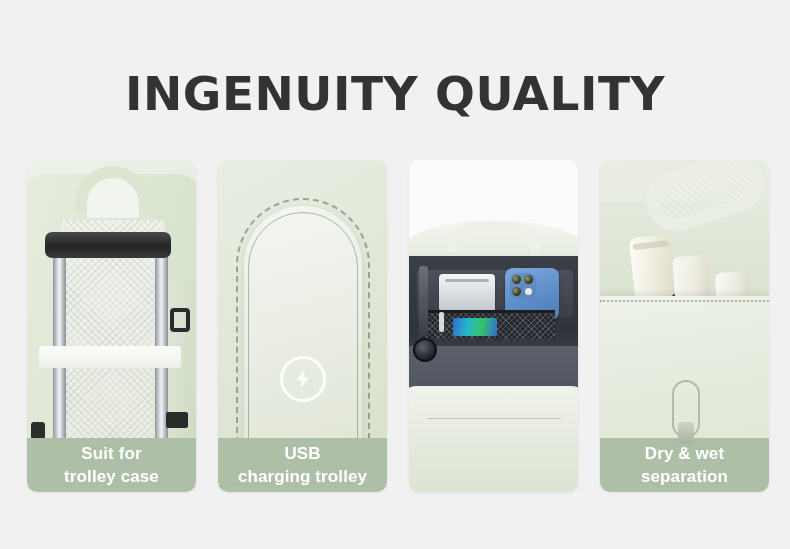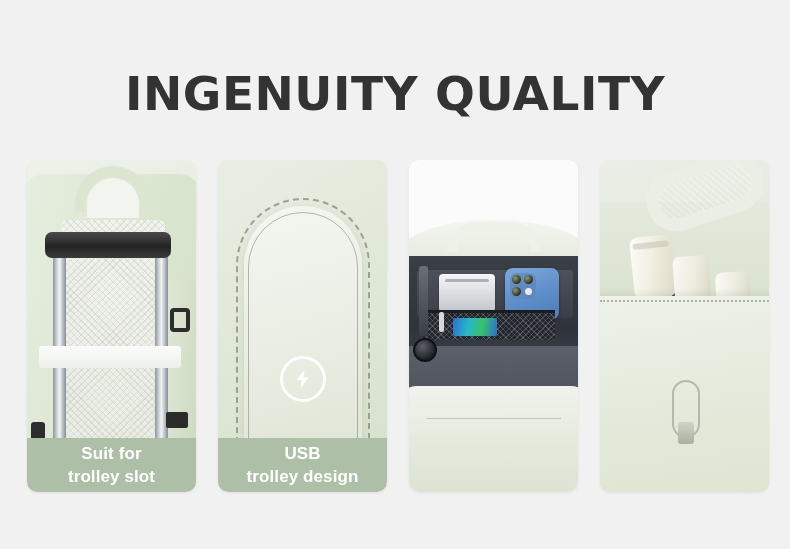--- a/index.html
+++ b/index.html
@@ -451,39 +451,39 @@
       <div class="p1-tube left"></div>
       <div class="p1-tube right"></div>
       <div class="p1-bar"></div>
       <div class="p1-strap"></div>
       <div class="p1-dring"></div>
       <div class="p1-buckle"></div>
       <div class="p1-clip"></div>
     </div>
     <div class="caption">
       <span>Suit for</span>
-      <span>trolley slot</span>
+      <span>trolley case</span>
     </div>
   </div>
 
   <div class="panel">
     <div class="photo">
       <div class="p2-bg"></div>
       <div class="p2-flap"></div>
       <div class="p2-stitch"></div>
       <div class="p2-stitch2"></div>
       <div class="p2-usb-icon">
         <svg viewBox="0 0 24 24" aria-hidden="true">
           <path d="M13.6 2 5.2 13.4h5.3L9.4 22l8.6-11.6h-5.4z" fill="#ffffff"></path>
         </svg>
       </div>
     </div>
     <div class="caption">
       <span>USB</span>
-      <span>trolley design</span>
+      <span>charging trolley</span>
     </div>
   </div>
 
   <div class="panel">
     <div class="photo">
       <div class="p3-bg"></div>
       <div class="p3-interior"></div>
       <div class="p3-bagtop"></div>
       <div class="p3-grip"></div>
       <div class="p3-slot"></div>
@@ -516,15 +516,19 @@
       <div class="b2-body"></div>
       <div class="b3-body"></div>
       <div class="bottle b1"></div>
       <div class="bottle b2"></div>
       <div class="bottle b3"></div>
       <div class="p4-pocket"></div>
       <div class="p4-pocketseam"></div>
       <div class="p4-zip"></div>
       <div class="p4-zip-tab"></div>
     </div>
+    <div class="caption">
+      <span>Dry &amp; wet</span>
+      <span>separation</span>
+    </div>
   </div>
 
 </div>
 
 </body></html>

